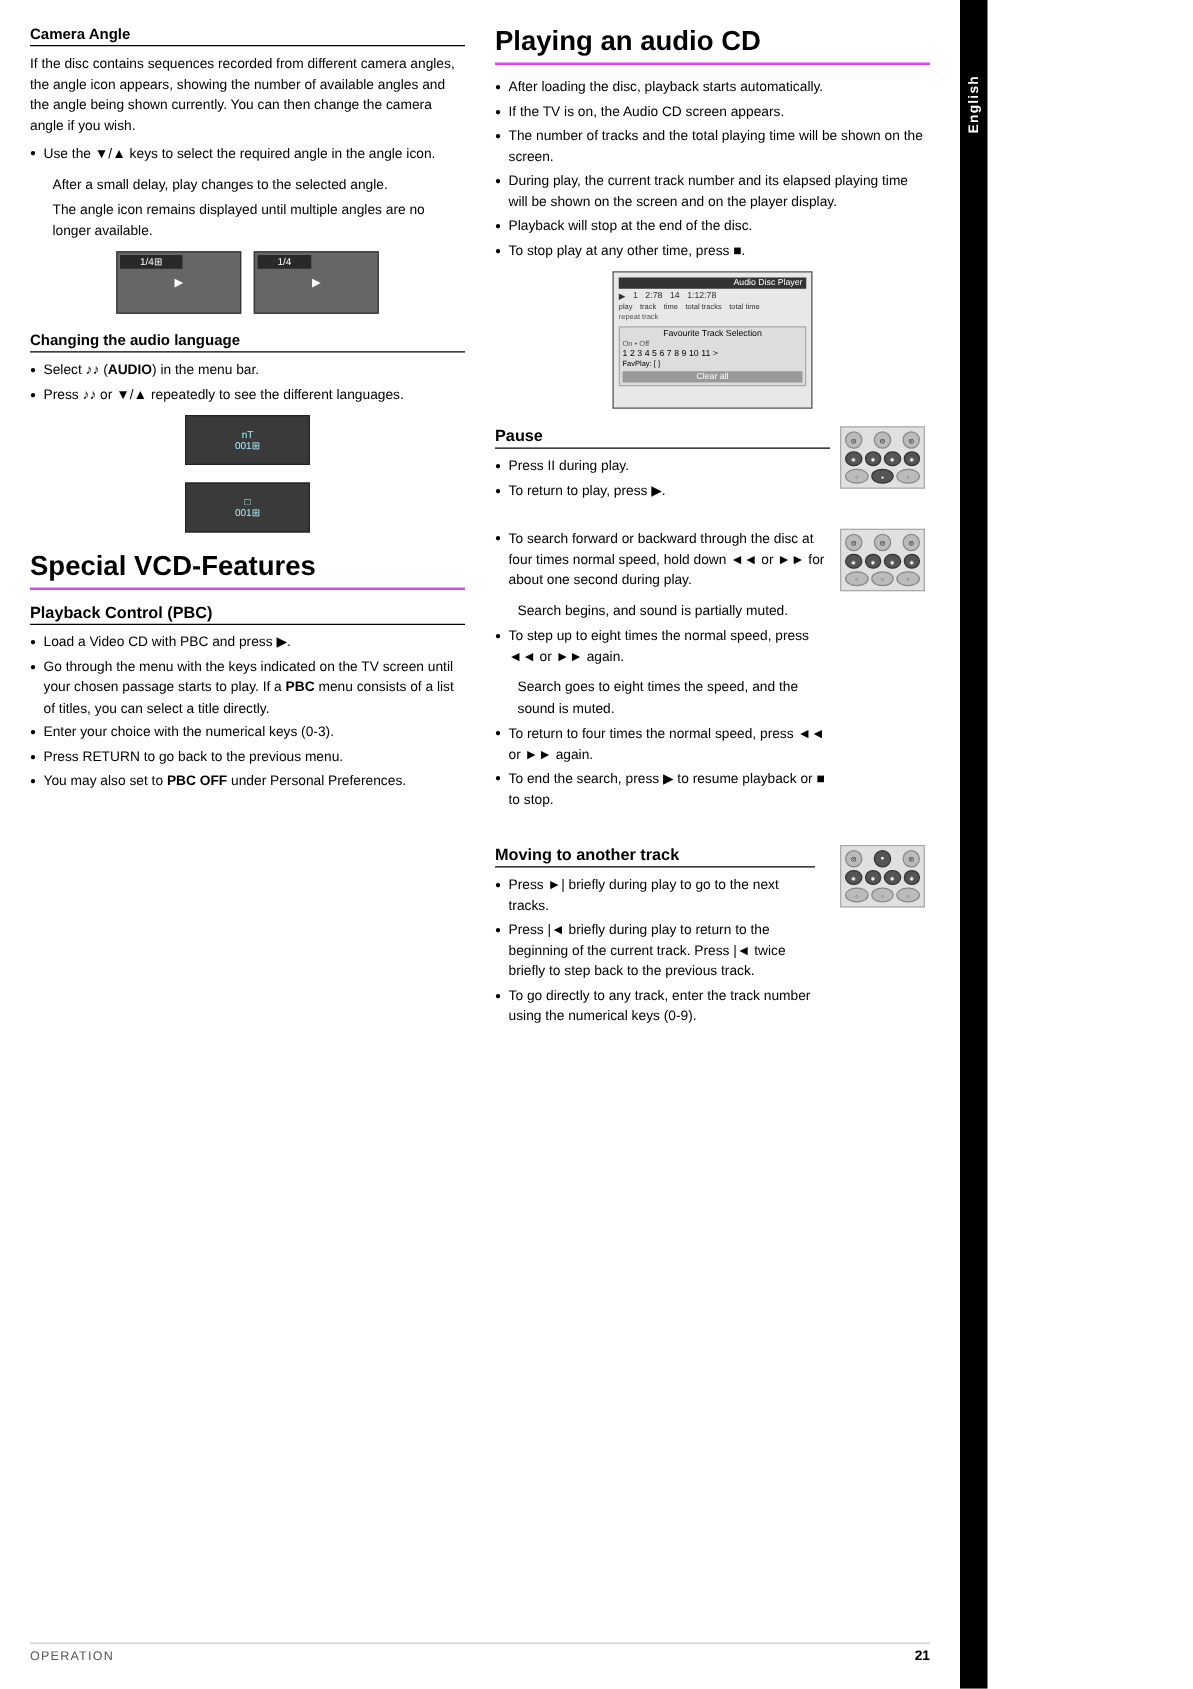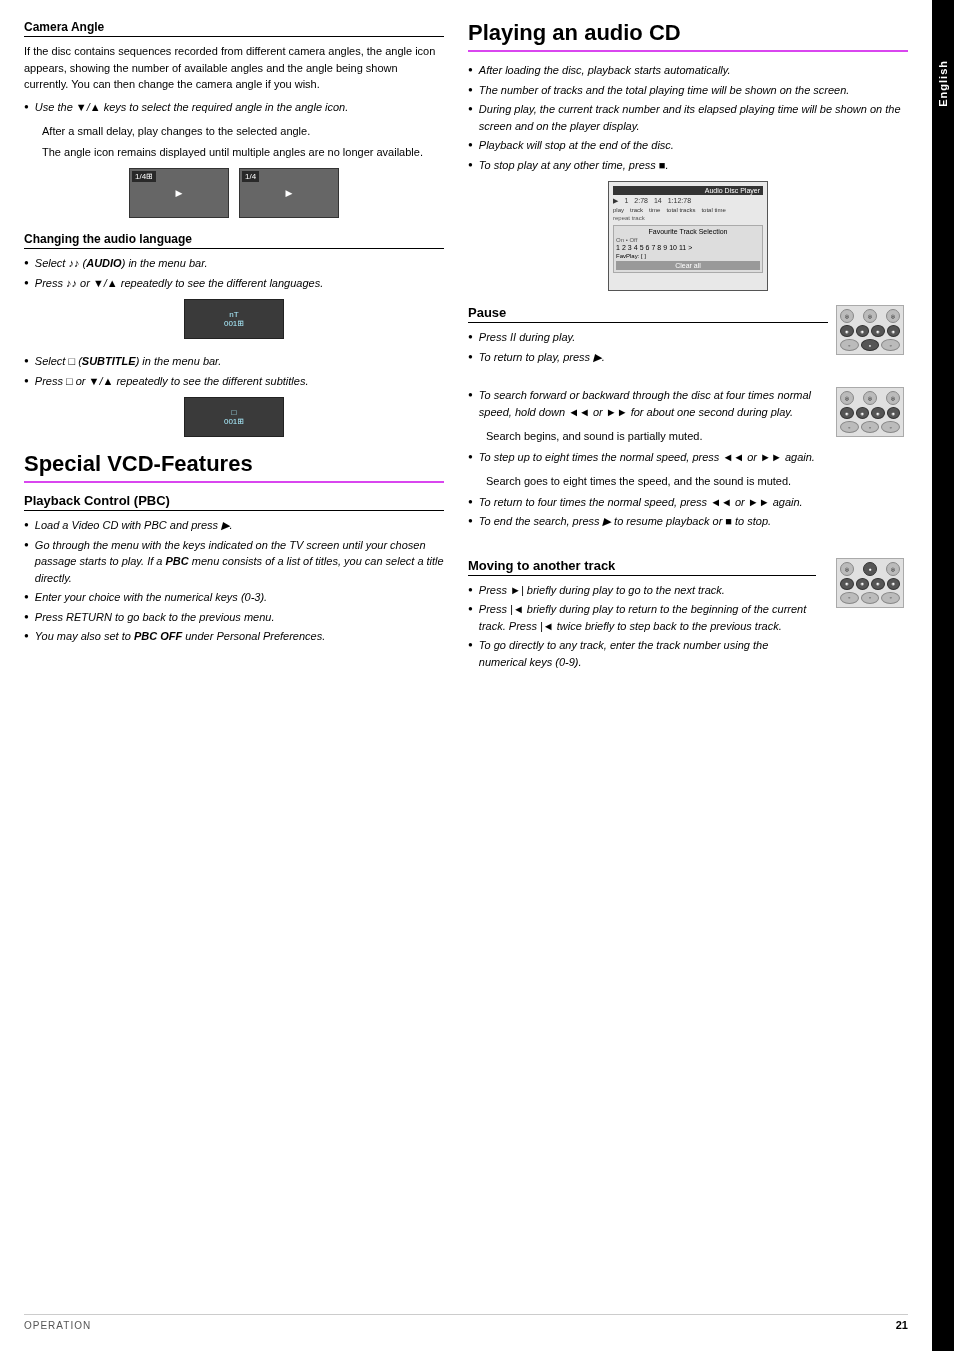--- a/index.html
+++ b/index.html
@@ -8,21 +8,21 @@
       font-size: 11px;
       background: #fff;
       color: #000;
       width: 954px;
       min-height: 1351px;
       position: relative;
     }
 
     .page-container {
       display: flex;
-      width: 954px;
+      width: 790px;
       min-height: 1351px;
       padding: 0;
     }
 
     
     .sidebar-tab {
       width: 22px;
       background: #000;
       display: flex;
       align-items: flex-start;
@@ -88,21 +88,20 @@
     p {
       font-size: 11px;
       line-height: 1.5;
       margin-bottom: 6px;
     }
 
     ul {
       list-style: none;
       padding: 0;
       margin: 0 0 8px 0;
-      font-style: italic;
     }
     ul li {
       display: flex;
       align-items: flex-start;
       font-size: 11px;
       line-height: 1.5;
       margin-bottom: 3px;
     }
     ul li::before {
       content: "●";
@@ -140,21 +139,21 @@
       color: #fff;
       text-align: center;
     }
     .cam-overlay {
       position: absolute;
       top: 2px;
       left: 2px;
       background: rgba(0,0,0,0.6);
       color: #fff;
       font-size: 8px;
-      padding: 1px 3px;
+      padding: 1px 16px;
     }
 
     
     .audio-cd-screen {
       width: 160px;
       height: 110px;
       background: #e8e8e8;
       border: 1px solid #555;
       margin: 8px auto;
       font-size: 8px;
@@ -295,28 +294,20 @@
               <span>Press ♪♪ or ▼/▲ repeatedly to see the different languages.</span>
             </li>
           </ul>
 
           <div class="osd-screen">
             <div class="osd-text">nT<br>001⊞</div>
           </div>
         </div>
 
         <div class="section-block">
-          <ul>
-            <li>
-              <span>Select □ (<strong>SUBTITLE</strong>) in the menu bar.</span>
-            </li>
-            <li>
-              <span>Press □ or ▼/▲ repeatedly to see the different subtitles.</span>
-            </li>
-          </ul>
 
           <div class="osd-screen">
             <div class="osd-text">□<br>001⊞</div>
           </div>
         </div>
 
         <div class="special-vcd section-block">
           <div class="big-heading">Special VCD-Features</div>
 
           <div class="section-block">
@@ -343,20 +334,23 @@
 
       </div>
 
       <div class="right-col">
 
         <div class="section-block">
           <div class="big-heading">Playing an audio CD</div>
           <ul>
             <li>
                 <span>After loading the disc, playback starts automatically.</span>
+              </li>
+            <li>
+                <span>If the TV is on, the Audio CD screen appears.</span>
               </li>
             <li>
                 <span>The number of tracks and the total playing time will be shown on the screen.</span>
               </li>
             <li>
                 <span>During play, the current track number and its elapsed playing time will be shown on the screen and on the player display.</span>
               </li>
             <li>
                 <span>Playback will stop at the end of the disc.</span>
               </li>
@@ -489,21 +483,21 @@
             </div>
           </div>
         </div>
 
         <div class="section-block">
           <div style="display:flex;align-items:flex-start;gap:20px;margin-top:20px;">
             <div style="flex:1;">
               <div class="sub-heading">Moving to another track</div>
               <ul>
                 <li>
-                    <span>Press ►| briefly during play to go to the next track.</span>
+                    <span>Press ►| briefly during play to go to the next tracks.</span>
                   </li>
                 <li>
                     <span>Press |◄ briefly during play to return to the beginning of the current track. Press |◄ twice briefly to step back to the previous track.</span>
                   </li>
                 <li>
                     <span>To go directly to any track, enter the track number using the numerical keys (0-9).</span>
                   </li>
               </ul>
             </div>
 

